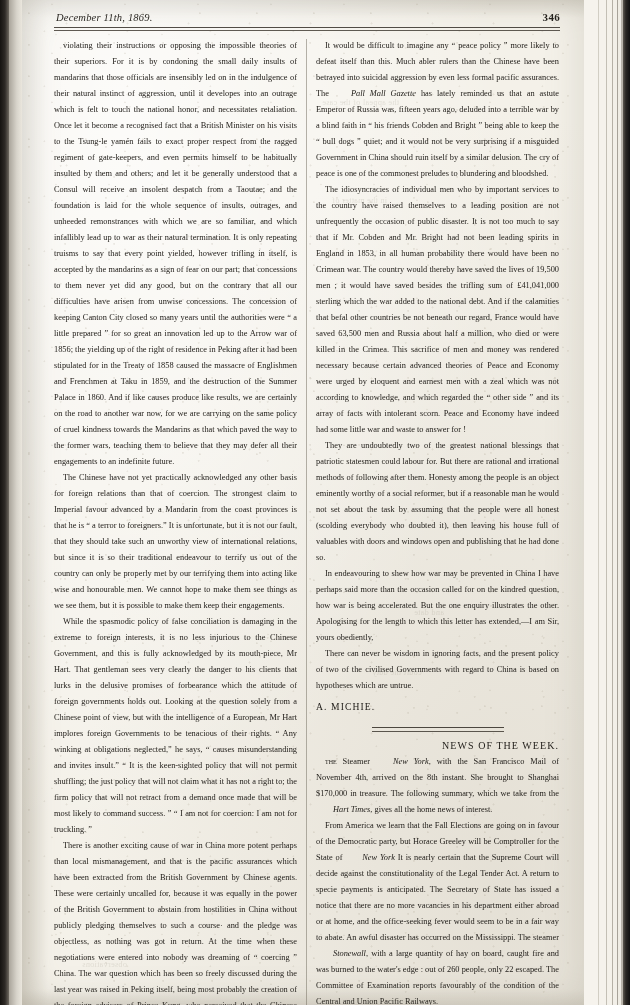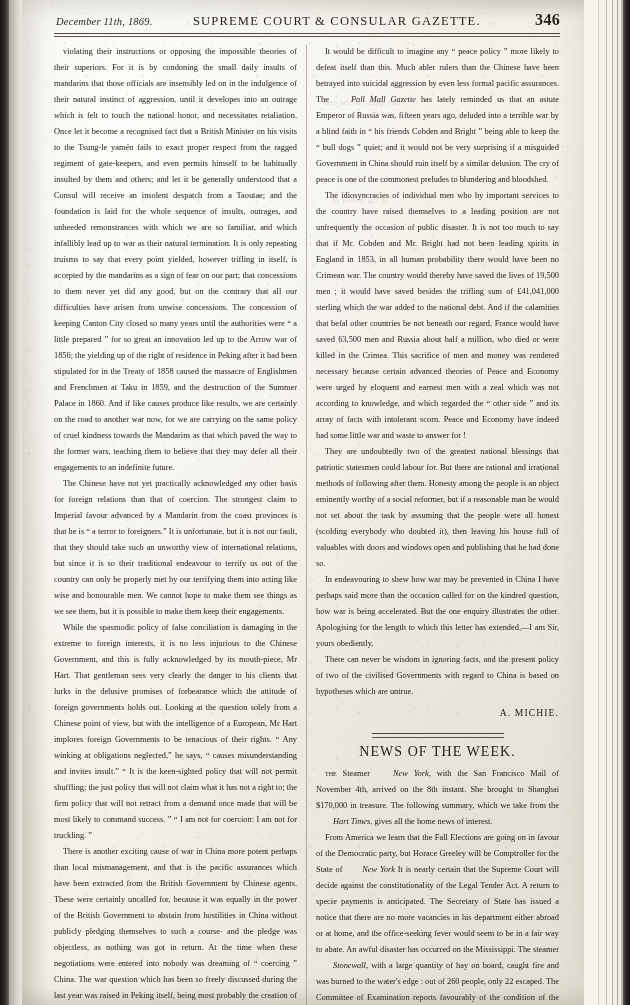--- a/index.html
+++ b/index.html
@@ -116,21 +116,21 @@
     white-space: nowrap;
     padding-left: 2px;
   }
   .mast-title {
     font-size: 12.6px;
     letter-spacing: 1.15px;
     white-space: nowrap;
     margin-left: -14px;
   }
   .mast-folio {
-    font-size: 16px;
+    font-size: 11px;
     font-weight: bold;
     letter-spacing: .3px;
   }
 
   .rule-double {
     margin-top: 4px;
     border-top: 1.4px solid #3a352e;
     border-bottom: 0.9px solid #4a453d;
     height: 2.2px;
     opacity: .88;
@@ -159,21 +159,21 @@
     align-self: stretch;
   }
   .col-right { padding-left: 9px; }
 
   .col p {
     margin: 0;
     text-indent: 9px;
   }
   .col p.sig {
     text-indent: 0;
-    text-align: right;
+    text-align: left;
     letter-spacing: 1.1px;
     font-size: 9.6px;
     margin-top: 5px;
     margin-bottom: 2px;
   }
   .col i, .col em { font-style: italic; padding-left: 17px; }
   .col .sc {
     font-variant: small-caps;
     text-transform: lowercase;
   }
@@ -181,24 +181,24 @@
   
   .news-rule {
     width: 132px;
     margin: 12px auto 0 auto;
     height: 3px;
     border-top: 1.5px solid #3b362f;
     border-bottom: 1px solid #4b463e;
     opacity: .9;
   }
   .news-head {
-    text-align: center;
-    font-size: 14px;
+    text-align: right;
+    font-size: 10px;
     letter-spacing: 1.05px;
-    margin: 6px 0 6px 0;
+    margin: 6px 0 0 0;
     color: #201d19;
   }
 
   
   .bleed {
     position: absolute;
     pointer-events: none;
     color: rgba(120,110,92,.16);
     font-size: 8.2px;
     line-height: 9.7px;
@@ -232,21 +232,20 @@
     <div class="bleed" style="left:300px; top:98px;">the appeal of the case</div>
     <div class="bleed" style="left:310px; top:196px;">in the matter of</div>
     <div class="bleed" style="left:392px; top:608px;">and date</div>
     <div class="bleed" style="left:350px; top:668px;">court the duty</div>
     <div class="bleed" style="left:60px;  top:960px;">observations</div>
 
     <div class="content">
 
       <div class="masthead">
         <div class="mast-date">December 11th, 1869.</div>
-        <div class="mast-title">SUPREME COURT &amp; CONSULAR GAZETTE.</div>
         <div class="mast-folio">346</div>
       </div>
       <div class="rule-double"></div>
 
       <div class="cols">
 
         <div class="col col-left">
           <p>violating their instructions or opposing the impossible theories of their superiors. For it is by condoning the small daily insults of mandarins that those officials are insensibly led on in the indulgence of their natural instinct of aggression, until it developes into an outrage which is felt to touch the national honor, and necessitates retaliation. Once let it become a recognised fact that a British Minister on his visits to the Tsung-le yamén fails to exact proper respect from the ragged regiment of gate-keepers, and even permits himself to be habitually insulted by them and others; and let it be generally understood that a Consul will receive an insolent despatch from a Taoutae; and the foundation is laid for the whole sequence of insults, outrages, and unheeded remonstrances with which we are so familiar, and which infallibly lead up to war as their natural termination. It is only repeating truisms to say that every point yielded, however trifling in itself, is accepted by the mandarins as a sign of fear on our part; that concessions to them never yet did any good, but on the contrary that all our difficulties have arisen from unwise concessions. The concession of keeping Canton City closed so many years until the authorities were “ a little prepared ” for so great an innovation led up to the Arrow war of 1856; the yielding up of the right of residence in Peking after it had been stipulated for in the Treaty of 1858 caused the massacre of Englishmen and Frenchmen at Taku in 1859, and the destruction of the Summer Palace in 1860. And if like causes produce like results, we are certainly on the road to another war now, for we are carrying on the same policy of cruel kindness towards the Mandarins as that which paved the way to the former wars, teaching them to believe that they may defer all their engagements to an indefinite future.</p>
           <p>The Chinese have not yet practically acknowledged any other basis for foreign relations than that of coercion. The strongest claim to Imperial favour advanced by a Mandarin from the coast provinces is that he is “ a terror to foreigners.” It is unfortunate, but it is not our fault, that they should take such an unworthy view of international relations, but since it is so their traditional endeavour to terrify us out of the country can only be properly met by our terrifying them into acting like wise and honourable men. We cannot hope to make them see things as we see them, but it is possible to make them keep their engagements.</p>
           <p>While the spasmodic policy of false conciliation is damaging in the extreme to foreign interests, it is no less injurious to the Chinese Government, and this is fully acknowledged by its mouth-piece, Mr Hart. That gentleman sees very clearly the danger to his clients that lurks in the delusive promises of forbearance which the attitude of foreign governments holds out. Looking at the question solely from a Chinese point of view, but with the intelligence of a European, Mr Hart implores foreign Governments to be tenacious of their rights. “ Any winking at obligations neglected,” he says, “ causes misunderstanding and invites insult.” “ It is the keen-sighted policy that will not permit shuffling; the just policy that will not claim what it has not a right to; the firm policy that will not retract from a demand once made that will be most likely to command success. ” “ I am not for coercion: I am not for truckling. ”</p>

